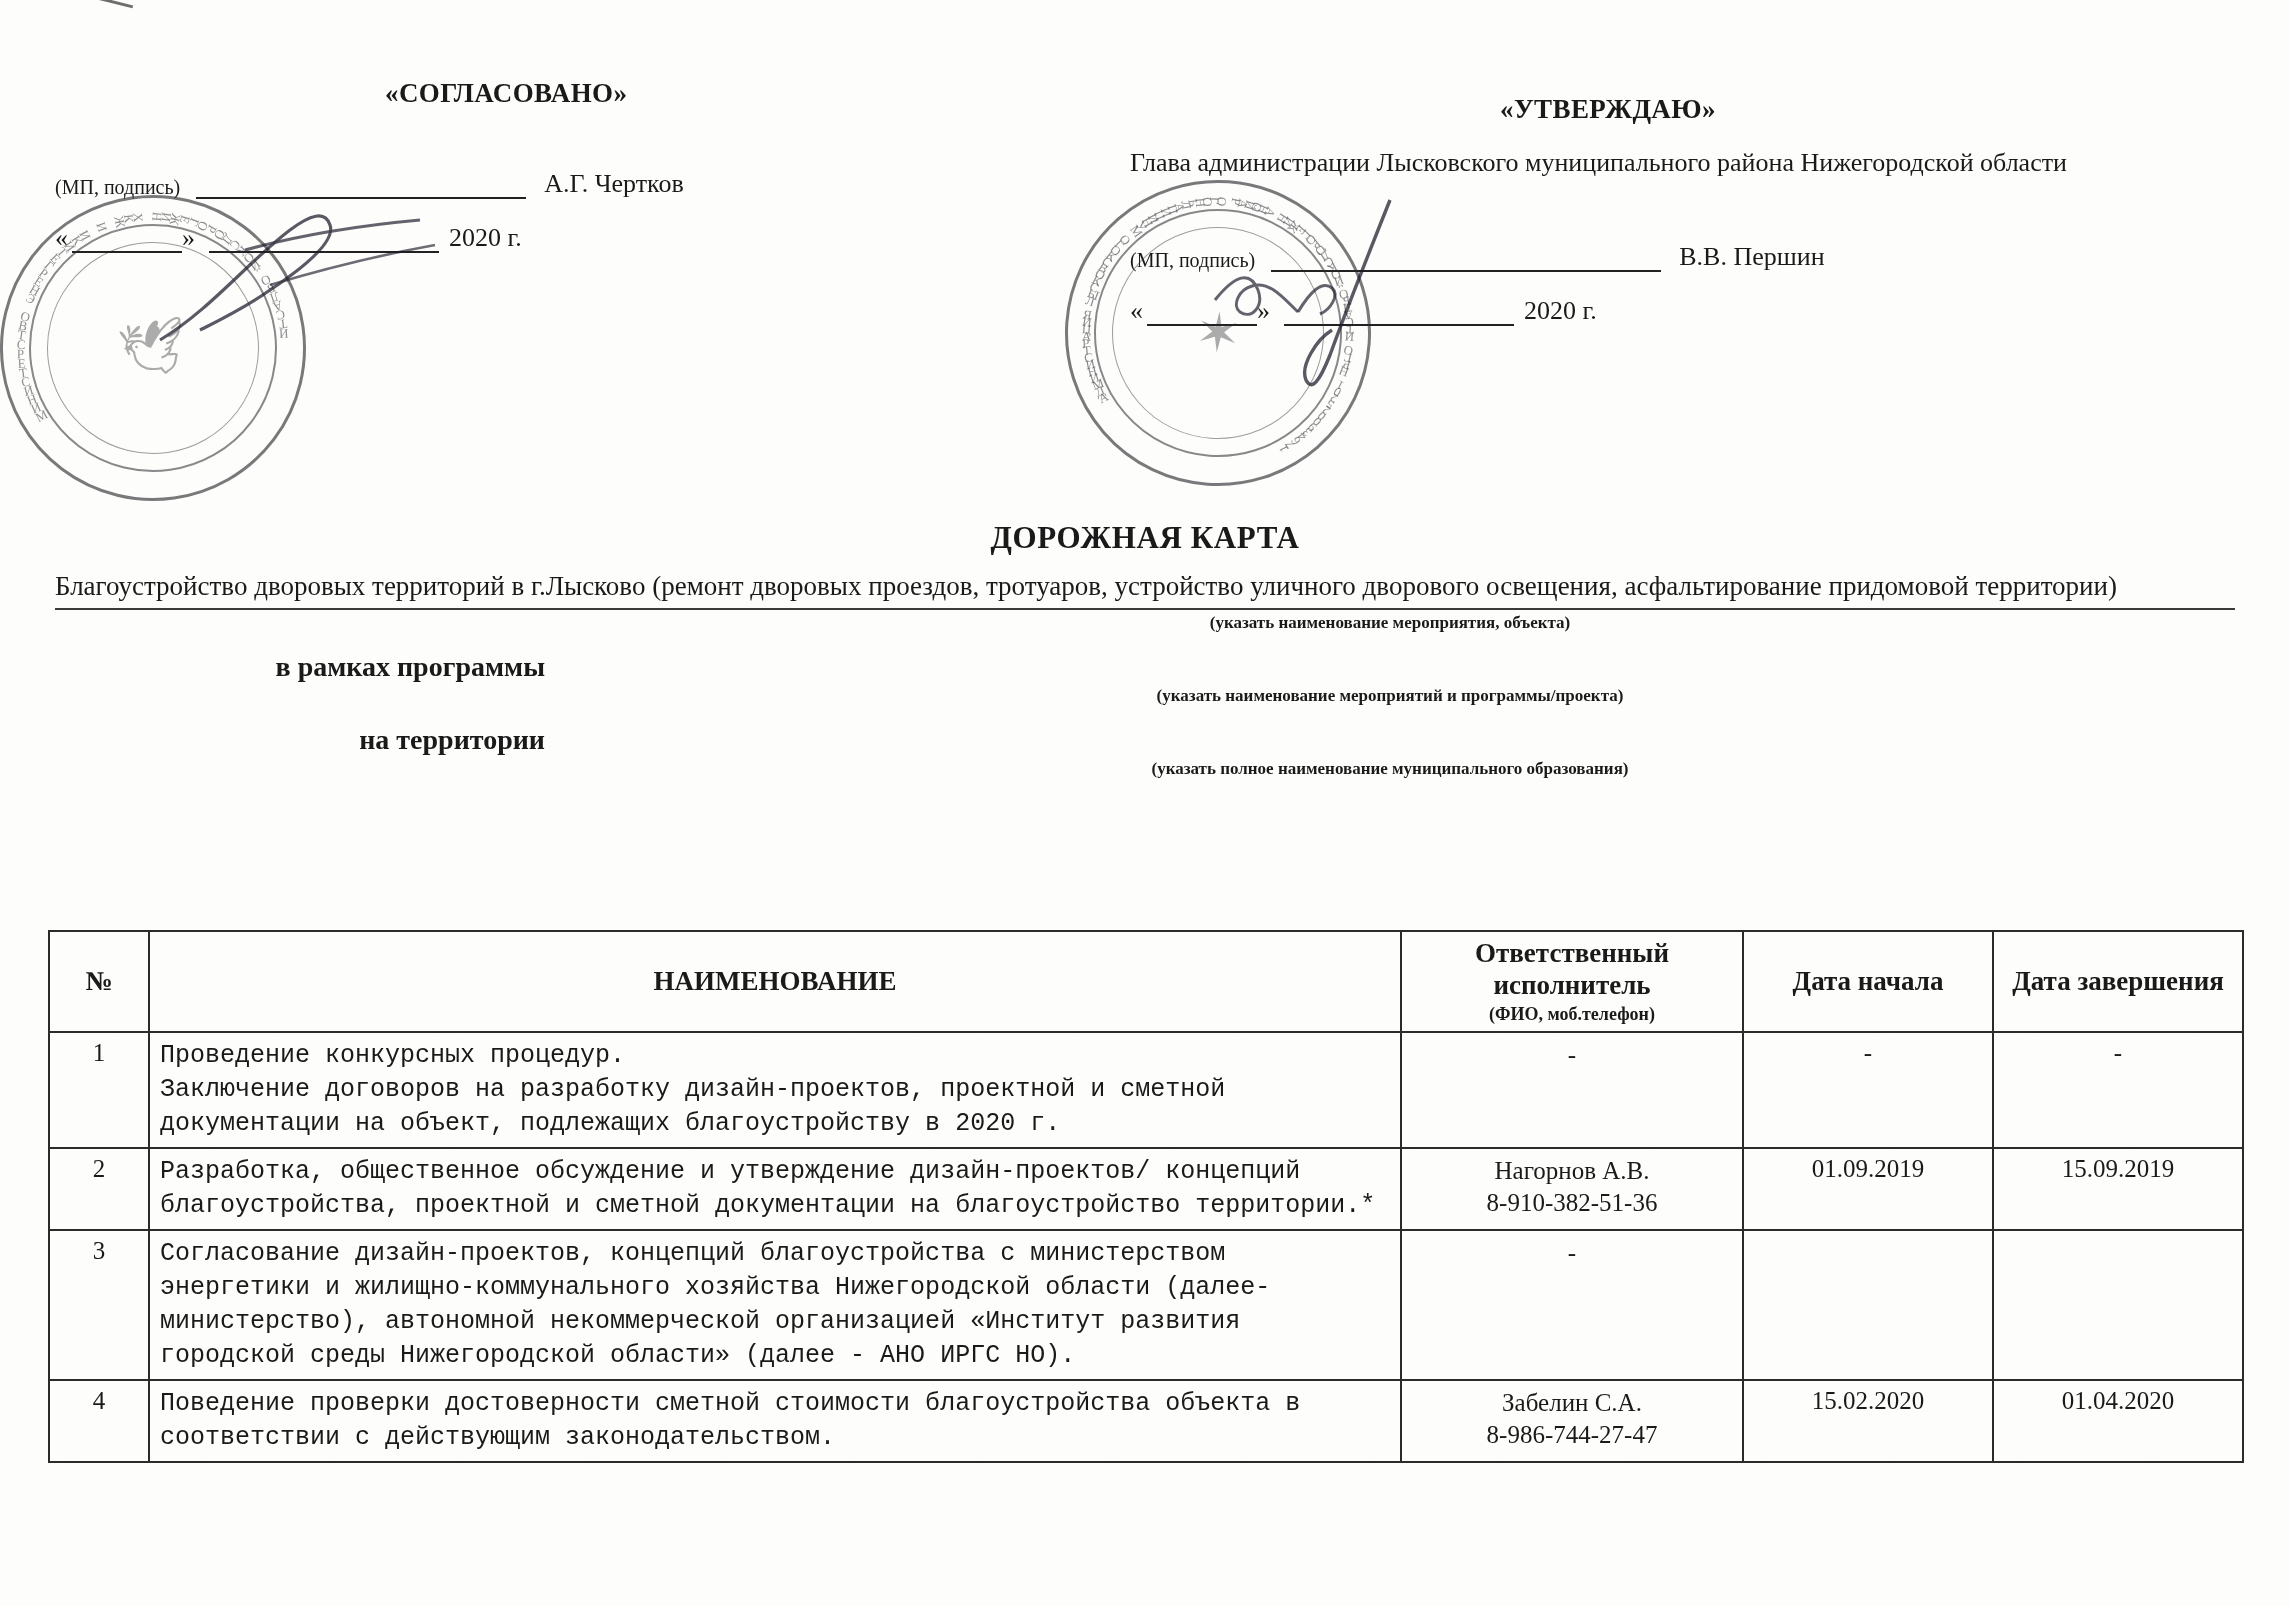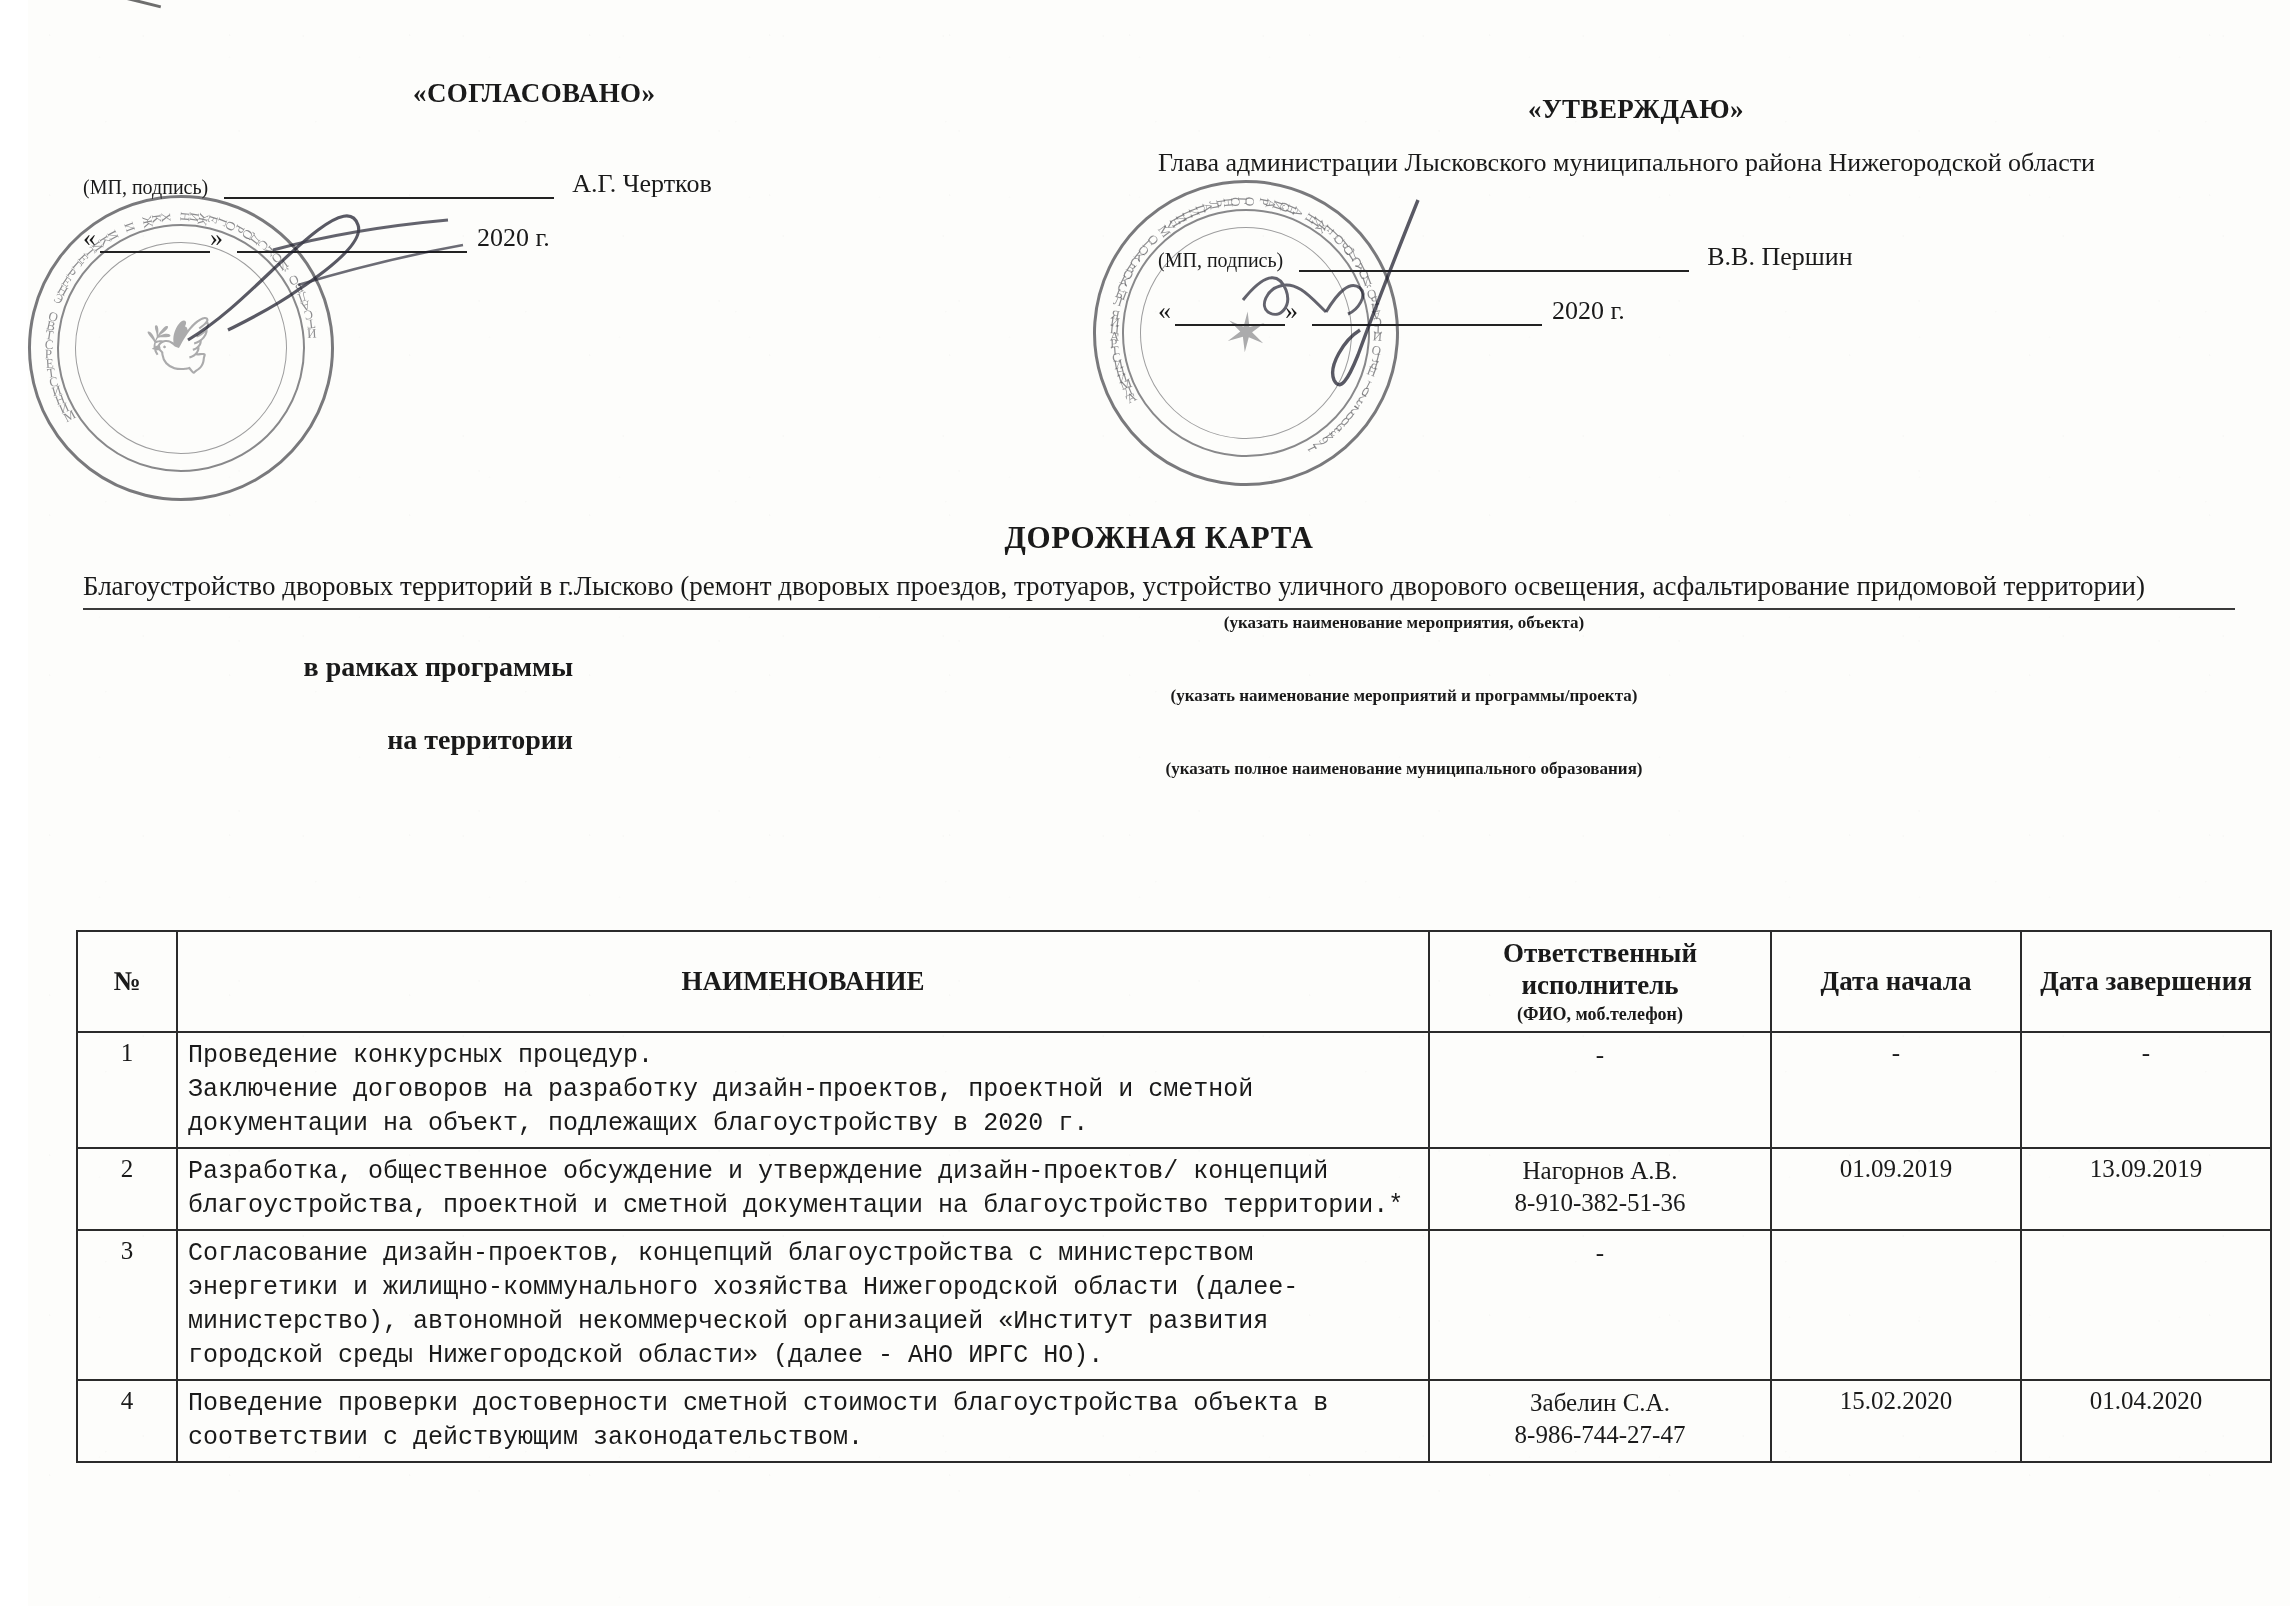--- a/index.html
+++ b/index.html
@@ -12,21 +12,20 @@
     height: 1606px;
     position: relative;
     font-family: "Liberation Serif", serif;
     color: #1a1a1a;
     overflow: hidden;
   }
   .page {
     position: absolute;
     inset: 0;
     background: #fdfdfb;
-    margin-left: 28px;
   }
   
   .noise {
     position: absolute;
     inset: 0;
     pointer-events: none;
     opacity: 0.25;
     background-image:
       radial-gradient(circle at 12% 22%, rgba(0,0,0,0.10) 0.6px, transparent 1.2px),
       radial-gradient(circle at 37% 64%, rgba(0,0,0,0.08) 0.6px, transparent 1.2px),
@@ -459,21 +458,21 @@
           <td class="c-name">Проведение конкурсных процедур.<br>Заключение договоров на разработку дизайн-проектов, проектной и сметной документации на объект, подлежащих благоустройству в 2020 г.</td>
           <td class="c-resp">-</td>
           <td class="c-start">-</td>
           <td class="c-end">-</td>
         </tr>
         <tr>
           <td class="c-num">2</td>
           <td class="c-name">Разработка, общественное обсуждение и утверждение дизайн-проектов/ концепций благоустройства, проектной и сметной документации на благоустройство территории.*</td>
           <td class="c-resp">Нагорнов А.В.<br>8-910-382-51-36</td>
           <td class="c-start">01.09.2019</td>
-          <td class="c-end">13.09.2019</td>
+          <td class="c-end">15.09.2019</td>
         </tr>
         <tr>
           <td class="c-num">3</td>
           <td class="c-name">Согласование дизайн-проектов, концепций благоустройства с министерством энергетики и жилищно-коммунального хозяйства Нижегородской области (далее-министерство), автономной некоммерческой организацией «Институт развития городской среды Нижегородской области» (далее - АНО ИРГС НО).</td>
           <td class="c-resp">-</td>
           <td class="c-start"></td>
           <td class="c-end"></td>
         </tr>
         <tr>
           <td class="c-num">4</td>

